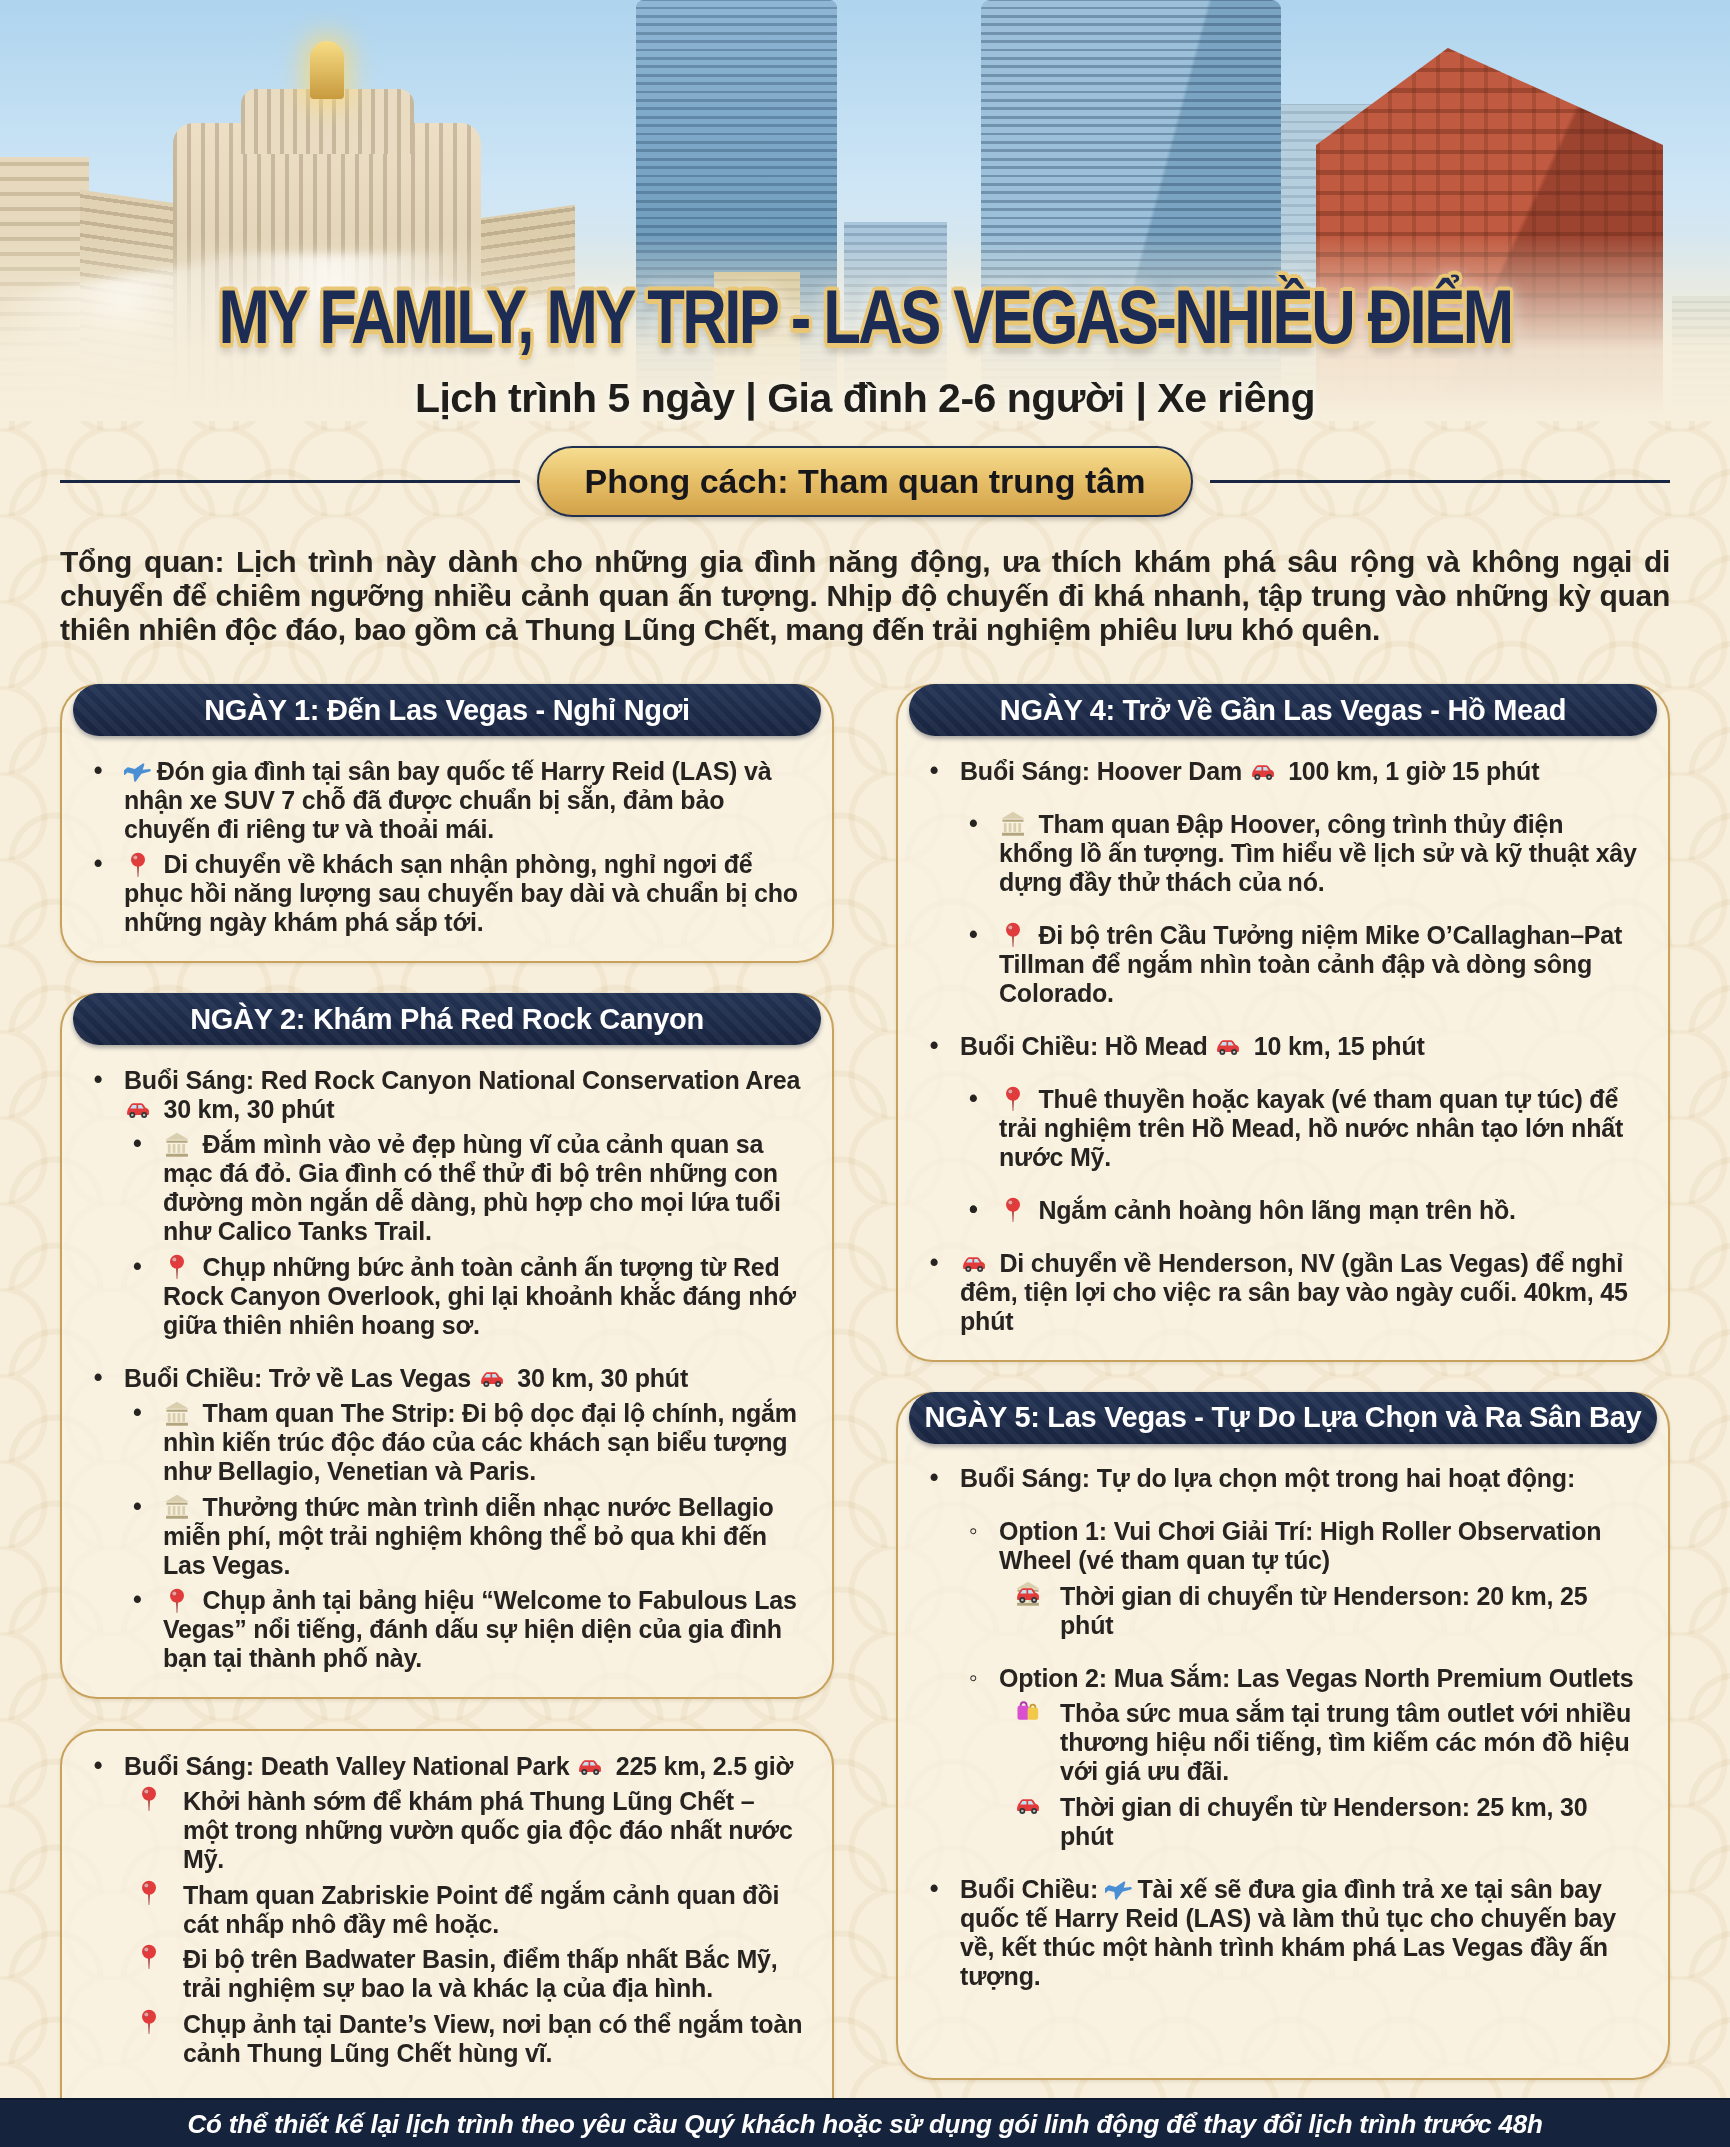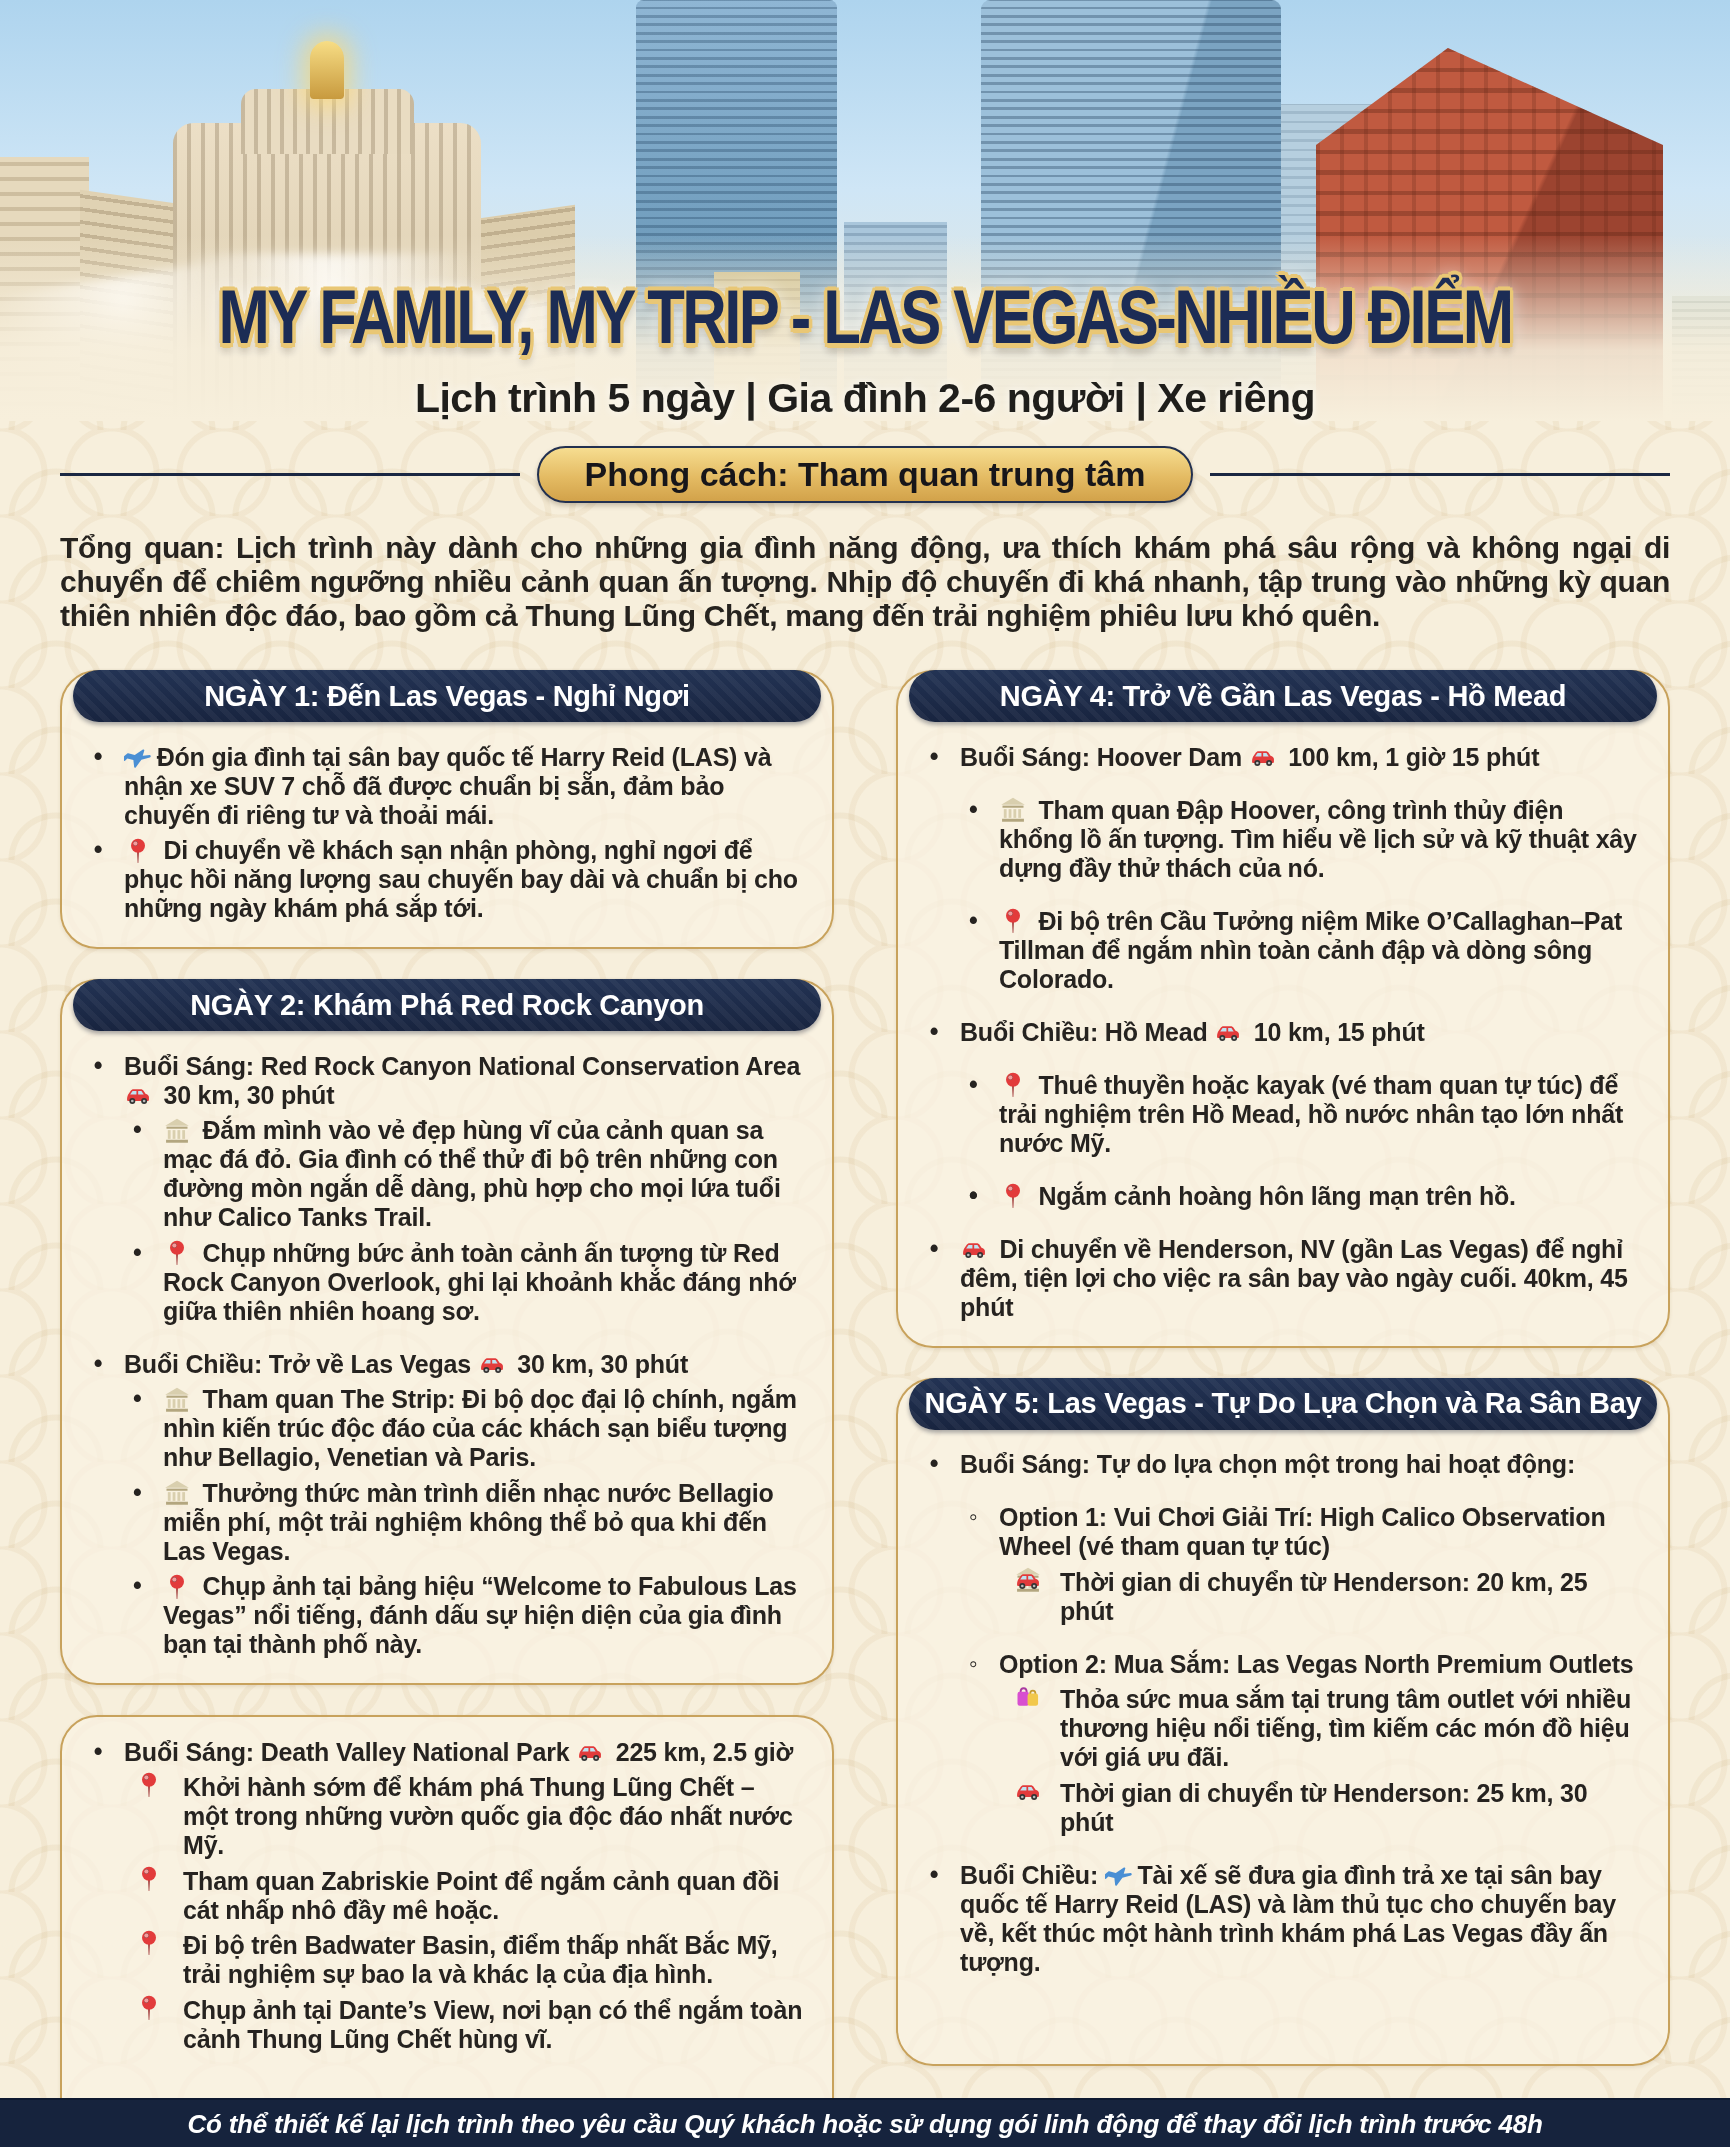--- a/index.html
+++ b/index.html
@@ -66,21 +66,21 @@
     margin:0;font-size:67px;font-weight:700;letter-spacing:-2.8px;color:#1c2c55;
     transform:scale(.92,1.12);transform-origin:center top;white-space:nowrap;
     text-shadow:-2.8px -2.8px 0 #e9c775,2.8px -2.8px 0 #e9c775,-2.8px 2.8px 0 #e9c775,2.8px 2.8px 0 #e9c775,
       0 -3.7px 0 #e9c775,0 3.7px 0 #e9c775,-3.7px 0 0 #e9c775,3.7px 0 0 #e9c775,
       0 0 17px rgba(255,255,255,.95), 0 6.5px 8.4px rgba(40,30,10,.35);}
   .subtitle{margin-top:24px;font-size:41px;font-weight:700;color:#1f1e1b;letter-spacing:-0.5px;
     text-shadow:0 0 9.3px rgba(255,255,255,.8);}
   .badge-row{display:flex;align-items:center;margin:24px 60px 0 60px;}
   .rule{flex:1;height:3.7px;background:#1a2742;}
   .style-badge{
-    margin:0 17px;padding:7px 45px;border:2.8px solid #22304f;border-radius:931px;
+    margin:0 17px;padding:14px 45px;border:2.8px solid #22304f;border-radius:931px;
     background:linear-gradient(180deg,#f6dd90 0%,#e4bb63 55%,#d2a24a 100%);
     font-size:34px;font-weight:700;color:#17161a;white-space:nowrap;
     box-shadow:0 2.8px 5.6px rgba(60,40,10,.25);}
   
   .overview{margin:28px 60px 12px 60px;font-size:30px;line-height:34px;font-weight:700;
     color:#26231f;text-align:justify;letter-spacing:-0.3px;}
   
   .columns{display:grid;grid-template-columns:1fr 1fr;column-gap:62px;row-gap:0;
     margin:37px 60px 0 60px;align-items:start;}
   .col{display:flex;flex-direction:column;gap:30px;}
@@ -331,21 +331,21 @@
                   <circle cx="23" cy="22.8" r="1.5" fill="#bbb"></circle>
                 </svg></span> Di chuyển về Henderson, NV (gần Las Vegas) để nghỉ đêm, tiện lợi cho việc ra sân bay vào ngày cuối. 40km, 45 phút</span></div>
         </div>
       </section>
       <section class="card card-d5">
         <div class="card-head">
           <span class="card-head-text">NGÀY 5: Las Vegas - Tự Do Lựa Chọn và Ra Sân Bay</span>
         </div>
         <div class="card-body">
           <div class="item lv0"><span class="mk">•</span><span class="item-text">Buổi Sáng: Tự do lựa chọn một trong hai hoạt động:</span></div>
-          <div class="item lv1 gap"><span class="mk">◦</span><span class="item-text">Option 1: Vui Chơi Giải Trí: High Calico Observation Wheel (vé tham quan tự túc)</span></div>
+          <div class="item lv1 gap"><span class="mk">◦</span><span class="item-text">Option 1: Vui Chơi Giải Trí: High Roller Observation Wheel (vé tham quan tự túc)</span></div>
           <div class="item lv2 gut"><span class="gutter-ico"><span class="ico ico-museum"><svg viewBox="0 0 32 32">
                   <path d="M16 2L2.5 10h27z" fill="#d9cfae"></path>
                   <rect x="4" y="11" width="24" height="2.4" fill="#b3a67f"></rect>
                   <rect x="5.5" y="15" width="3.2" height="10" fill="#d9cfae"></rect>
                   <rect x="11" y="15" width="3.2" height="10" fill="#d9cfae"></rect>
                   <rect x="16.5" y="15" width="3.2" height="10" fill="#d9cfae"></rect>
                   <rect x="22" y="15" width="3.2" height="10" fill="#d9cfae"></rect>
                   <rect x="3.5" y="26" width="25" height="3.4" fill="#b3a67f"></rect>
                 </svg></span></span></div>
           <div class="item lv2 gut"><span class="gutter-ico"><span class="ico ico-car"><svg viewBox="0 0 32 32">

